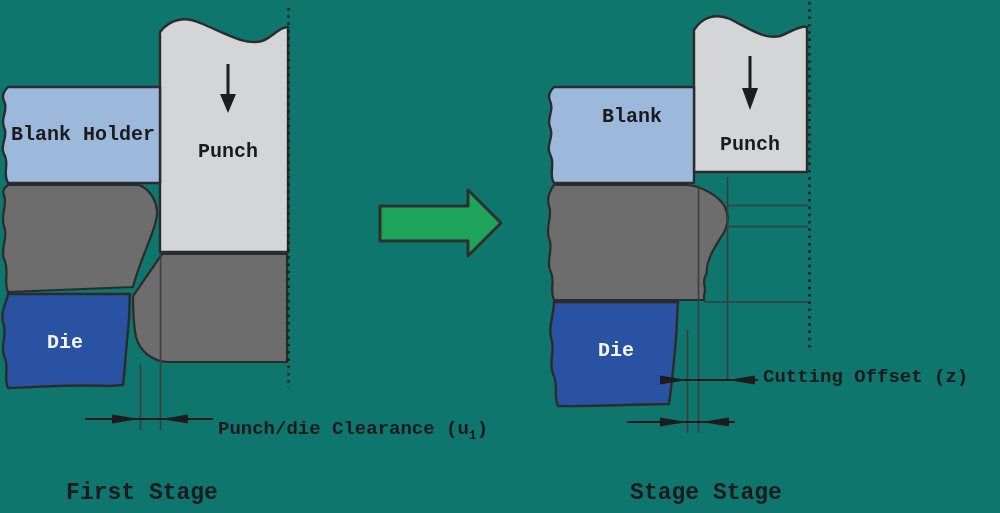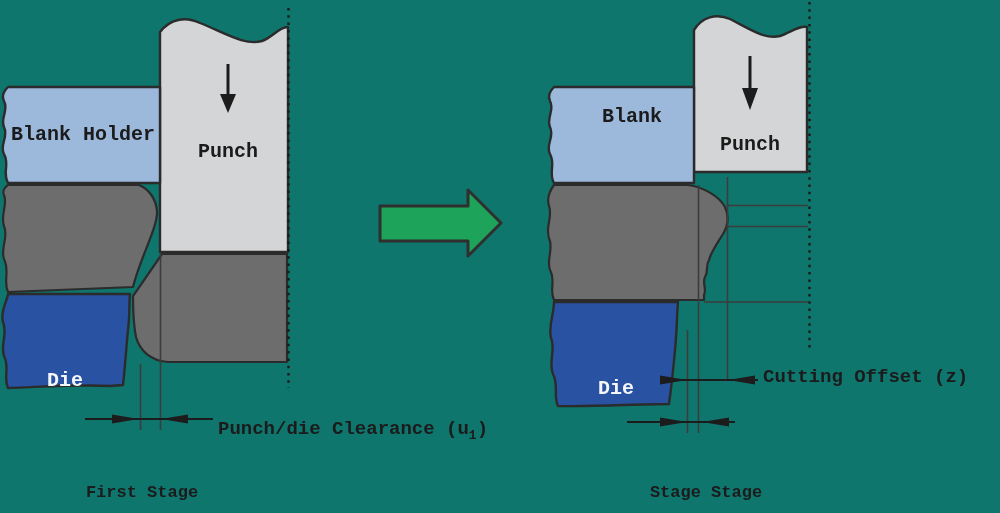--- a/index.html
+++ b/index.html
@@ -1,24 +1,24 @@
 <!DOCTYPE html>
 <html><head>
 <meta charset="utf-8">
 <style>
   html,body{margin:0;padding:0;background:#ffffff;}
   #stage{position:relative;width:1000px;height:513px;background:#0f766e;overflow:hidden;
          font-family:Liberation Mono, monospace;}
   #diagram-svg{position:absolute;left:0;top:0;}
   .lbl{position:absolute;font-weight:bold;color:#1b1b1b;font-size:20px;line-height:24px;text-align:center;}
   .ctr{text-align:center;}
-  .white-lbl{color:#f4f6f9;margin-top:38px;}
+  .white-lbl{color:#f4f6f9;}
   .dim-lbl{font-size:19px;line-height:24px;white-space:nowrap;}
   .sub{font-size:13px;vertical-align:-5px;}
-  .cap{font-size:17px;}
+  .cap{font-size:23px;}
   .two-line{line-height:30px;}
   
   .punch{fill:#d4d5d7;stroke:#2b2b2b;stroke-width:2.4;stroke-linejoin:round;}
   .holder{fill:#9cb9dc;stroke:#2b2b2b;stroke-width:2.4;stroke-linejoin:round;}
   .sheet{fill:#6d6d6d;stroke:#2b2b2b;stroke-width:2.2;stroke-linejoin:round;}
   .die{fill:#2a52a2;stroke:#2b2b2b;stroke-width:2.4;stroke-linejoin:round;}
   .green{fill:#1da35a;stroke:#2f2f2f;stroke-width:3;stroke-linejoin:round;}
   .dash{stroke:#1a1a1a;stroke-width:2.4;stroke-dasharray:2.5 4.8;fill:none;}
   .dimline{stroke:#1c1c1c;stroke-width:2;fill:none;}
   .ext{stroke:#3c3c3c;stroke-width:1.6;fill:none;}

